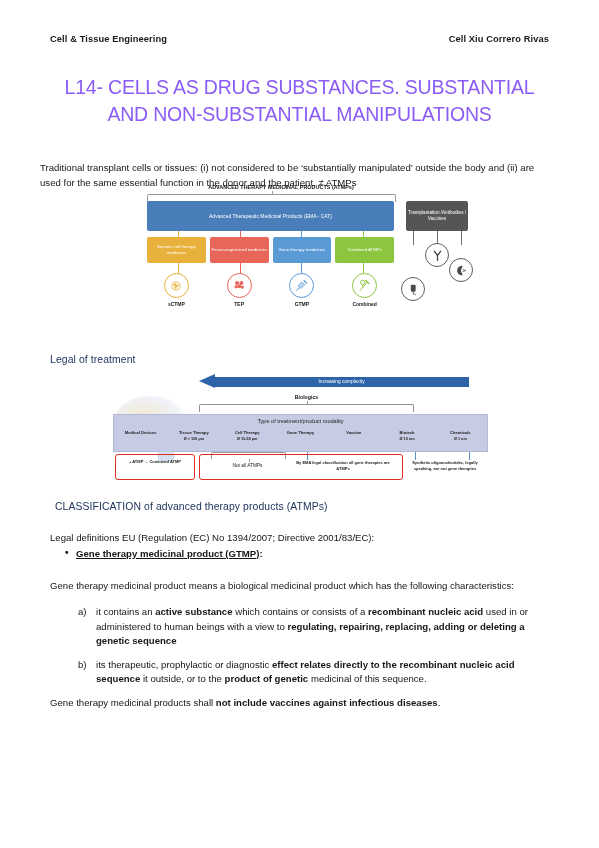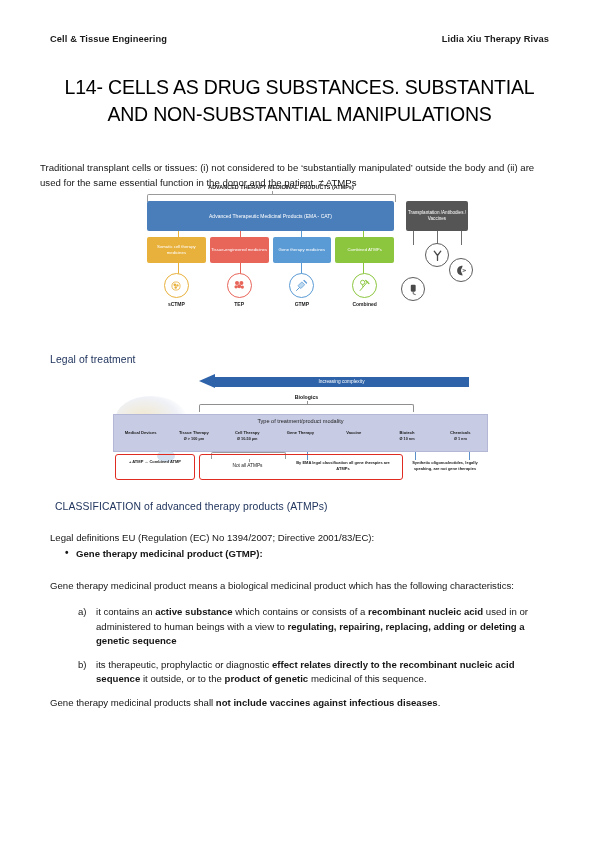--- a/index.html
+++ b/index.html
@@ -36,21 +36,21 @@
 
   
   .doc-title {
     position: absolute;
     top: 74px;
     left: 62px;
     right: 62px;
     text-align: center;
     font-size: 19.5px;
     line-height: 27px;
-    color: #000000;
+    color: #8b5cf6;
     font-weight: normal;
     letter-spacing: -0.2px;
   }
 
   
   .body-text {
     position: absolute;
     font-size: 9.6px;
     line-height: 14.5px;
     color: #161616;
@@ -77,21 +77,21 @@
     position: relative;
     font-weight: bold;
   }
   .bullet-line::before {
     content: "\2022";
     position: absolute;
     left: -11px;
     top: -1px;
     font-size: 10px;
   }
-  .bullet-line .u { }
+  .bullet-line .u { text-decoration: underline; }
 
   .abc-list { top: 605px; left: 50px; width: 505px; }
   .abc-item {
     position: relative;
     padding-left: 46px;
     margin-bottom: 9px;
     line-height: 14.6px;
   }
   .abc-item .mark {
     position: absolute;
@@ -436,21 +436,21 @@
     background: rgba(196,214,234,0.75);
   }
 </style>
 </head>
 <body>
 
 <div class="page">
 
   <div class="doc-header">
     <span>Cell &amp; Tissue Engineering</span>
-    <span>Lidia Xiu Therapy Rivas</span>
+    <span>Cell Xiu Correro Rivas</span>
   </div>
 
   <div class="doc-title">
     <div>L14- CELLS AS DRUG SUBSTANCES. SUBSTANTIAL</div>
     <div>AND NON-SUBSTANTIAL MANIPULATIONS</div>
   </div>
 
   <div class="body-text intro">Traditional transplant cells or tissues: (i) not considered to be ‘substantially manipulated’ outside the body and (ii) are used for the same essential function in the donor and the patient. ≠ ATMPs</div>
 
   <div class="fig1">

